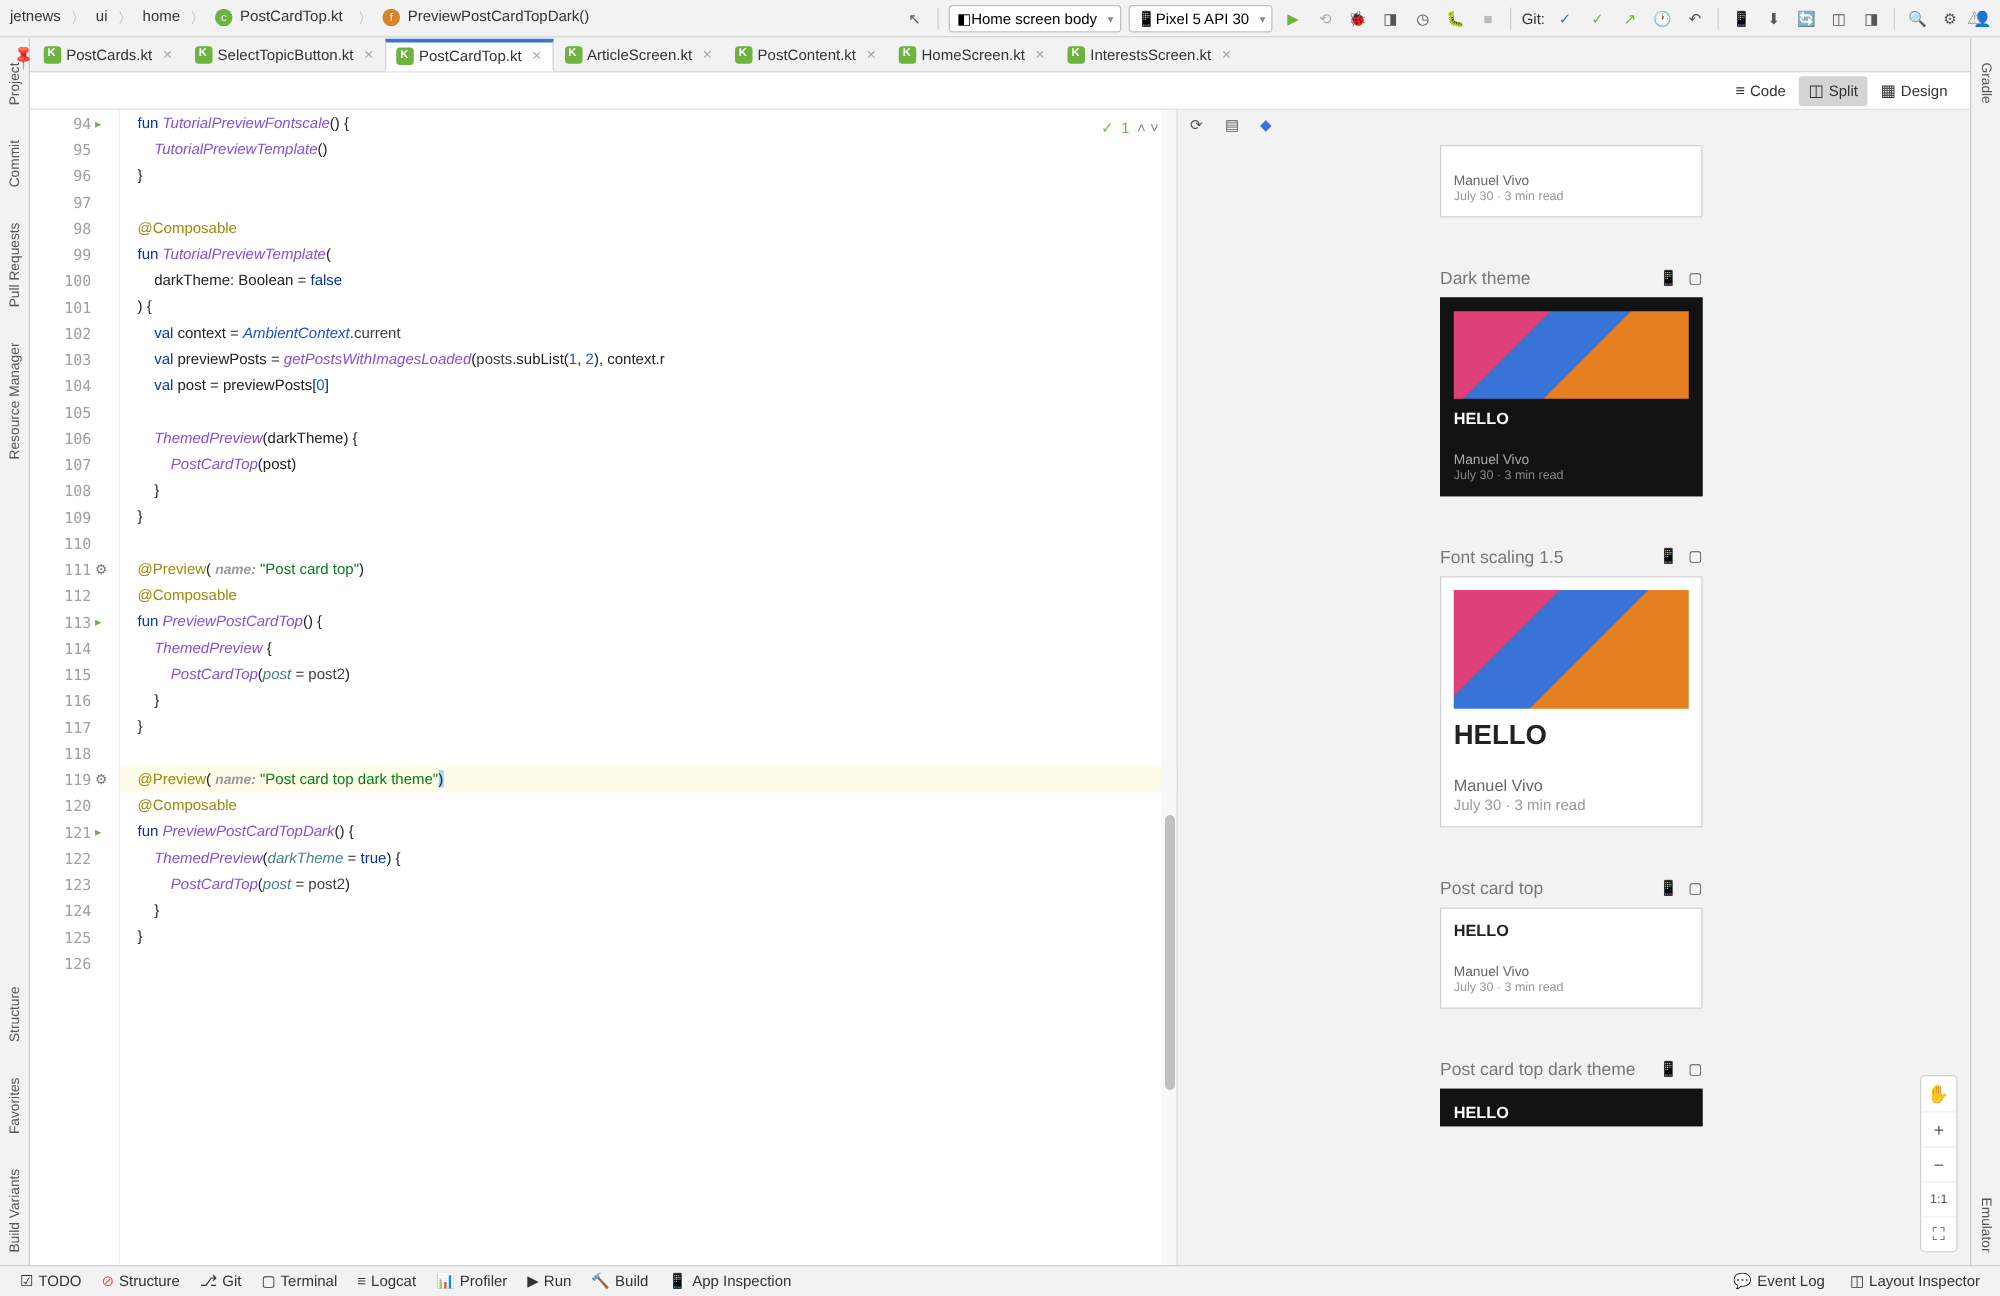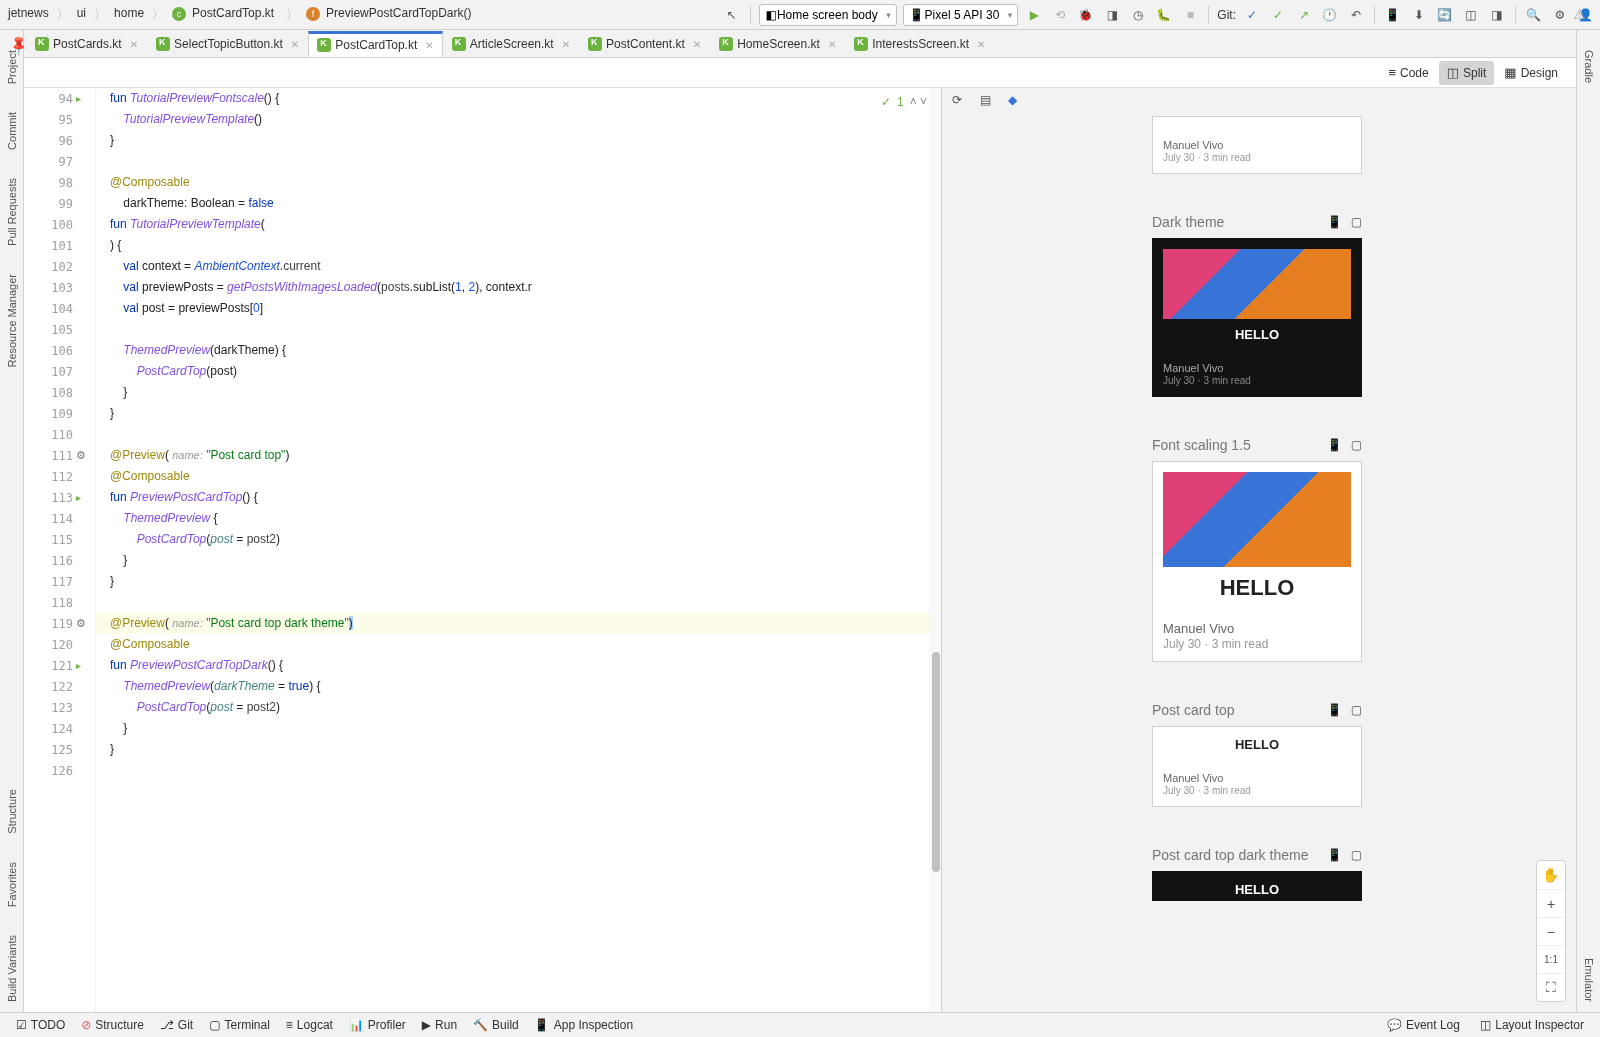--- a/index.html
+++ b/index.html
@@ -57,40 +57,40 @@
 .code-line { height: 21px; white-space: pre; padding-left: 14px; }
 .code-line.hl { background: #fcfce8; }
 .kw2 { color: #0033b3; font-weight: 500; }
 .fn { color: #8250df; font-style: italic; }
 .str { color: #067d17; }
 .num { color: #1750eb; }
 .ann { color: #9e880d; }
 .param { color: #458383; font-style: italic; }
 .prop { color: #404040; }
 .type { color: #1d4ed8; font-style: italic; }
-.hint { color: #999; font-style: italic; font-size: 11px; }
+.hint { color: #999; font-style: italic; font-size: 11px; font-weight: bold; }
 
 .code-scroll { position: absolute; right: 0; top: 0; bottom: 0; width: 12px; background: #f8f8f8; }
 .code-thumb { position: absolute; right: 1px; width: 8px; background: #c0c0c0; border-radius: 4px; top: 564px; height: 220px; }
 
 .code-status { position: absolute; right: 14px; top: 4px; display: flex; align-items: center; gap: 6px; font-size: 12px; color: #6cb33f; }
 
 
 .preview-panel { width: 635px; background: #f2f2f2; display: flex; flex-direction: column; border-left: 1px solid #d0d0d0; }
 .preview-toolbar { height: 28px; display: flex; align-items: center; padding: 0 10px; gap: 10px; border-bottom: 1px solid transparent; }
 .preview-toolbar .tb-icon { width: 18px; height: 18px; color: #555; cursor: pointer; }
 .preview-scroll { flex: 1; padding: 0 10px 10px 10px; overflow: hidden; position: relative; }
 .preview-item { margin-bottom: 40px; }
 .preview-label { font-size: 14px; color: #777; margin-bottom: 8px; display: flex; align-items: center; }
 .preview-label .icons { margin-left: auto; display: flex; gap: 8px; color: #555; }
 .preview-card { border: 1px solid #d0d0d0; background: #fff; padding: 10px; display: flex; flex-direction: column; }
 .preview-card.dark { background: #121212; border-color: #121212; }
 .card-img { height: 70px; background: linear-gradient(135deg, #e04078 0%, #e04078 30%, #3874d8 30%, #3874d8 55%, #e67e22 55%, #e67e22 100%); margin-bottom: 8px; position: relative; }
 .card-img.lg { height: 95px; }
-.card-title { font-size: 13px; font-weight: 600; color: #222; text-align: center; }
+.card-title { font-size: 13px; font-weight: 600; color: #222; }
 .dark .card-title { color: #fff; }
 .card-author { font-size: 11px; color: #666; margin-top: 20px; }
 .dark .card-author { color: #aaa; }
 .card-meta { font-size: 10px; color: #999; margin-top: 1px; }
 .dark .card-meta { color: #888; }
 .preview-card.big .card-title { font-size: 22px; font-weight: 700; }
 .preview-card.big .card-author { font-size: 13px; }
 .preview-card.big .card-meta { font-size: 12px; }
 
 .preview-zoom { position: absolute; right: 10px; bottom: 10px; background: #fff; border: 1px solid #d0d0d0; border-radius: 4px; display: flex; flex-direction: column; }
@@ -255,22 +255,22 @@
             <div class="gutter-line">125</div>
             <div class="gutter-line">126</div>
           </div>
         <div class="code-area" id="code-area">
           <div class="code-status">✓ <span>1</span> <span style="color:#888">˄ ˅</span></div>
         <div class="code-line"><span class="kw2">fun</span> <span class="fn">TutorialPreviewFontscale</span>() {</div>
             <div class="code-line">    <span class="fn">TutorialPreviewTemplate</span>()</div>
             <div class="code-line">}</div>
             <div class="code-line"></div>
             <div class="code-line"><span class="ann">@Composable</span></div>
+            <div class="code-line"><span class="kw2">fun</span> <span class="fn">TutorialPreviewTemplate</span>(</div>
             <div class="code-line">    darkTheme: Boolean = <span class="kw2">false</span></div>
-            <div class="code-line"><span class="kw2">fun</span> <span class="fn">TutorialPreviewTemplate</span>(</div>
             <div class="code-line">) {</div>
             <div class="code-line">    <span class="kw2">val</span> context = <span class="type">AmbientContext</span>.<span class="prop">current</span></div>
             <div class="code-line">    <span class="kw2">val</span> previewPosts = <span class="fn">getPostsWithImagesLoaded</span>(<span class="prop">posts</span>.subList(<span class="num">1</span>, <span class="num">2</span>), context.r</div>
             <div class="code-line">    <span class="kw2">val</span> post = previewPosts[<span class="num">0</span>]</div>
             <div class="code-line"></div>
             <div class="code-line">    <span class="fn">ThemedPreview</span>(darkTheme) {</div>
             <div class="code-line">        <span class="fn">PostCardTop</span>(post)</div>
             <div class="code-line">    }</div>
             <div class="code-line">}</div>
             <div class="code-line"></div>

